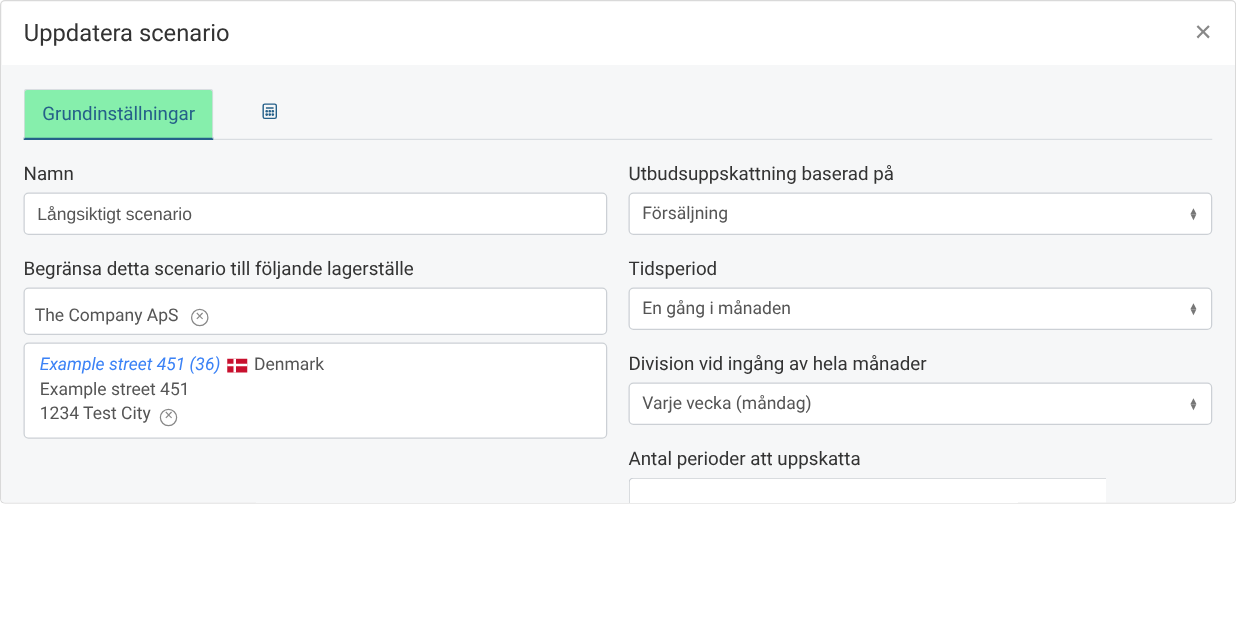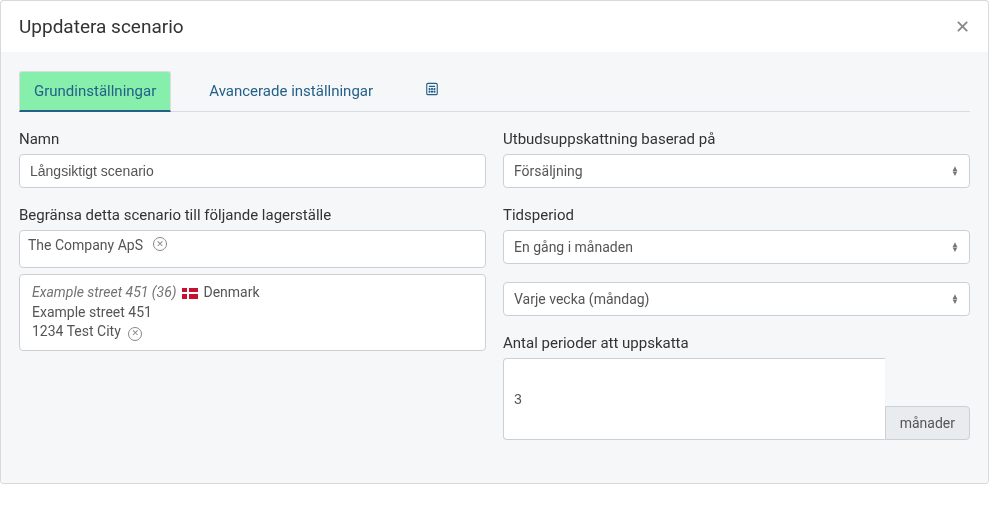--- a/index.html
+++ b/index.html
@@ -4,21 +4,21 @@
 <style>
   * { box-sizing: border-box; margin: 0; padding: 0; }
   body {
     font-family: -apple-system, BlinkMacSystemFont, "Segoe UI", Roboto, "Helvetica Neue", Arial, sans-serif;
     background: #fff;
     font-size: 14px;
     color: #333;
   }
   .modal {
     width: 989px;
-    height: 484px;
+    height: 403px;
     background: #fff;
     border: 1px solid rgba(0,0,0,0.15);
     border-radius: 4px;
     overflow: hidden;
     display: flex;
     flex-direction: column;
   }
   .modal-header {
     padding: 14px 18px 14px 18px;
     display: flex;
@@ -113,21 +113,21 @@
     display: flex;
     flex-direction: column;
     line-height: 5px;
     font-size: 8px;
   }
   .tagbox {
     padding: 6px 8px;
     display: flex;
     flex-wrap: wrap;
     gap: 6px;
-    align-items: flex-start;
+    align-items: flex-end;
     min-height: 38px;
   }
   .tag-text {
     color: #555;
     font-size: 14px;
   }
   .remove-chip {
     display: inline-flex;
     align-items: center;
     justify-content: center;
@@ -146,21 +146,21 @@
     border-radius: 4px;
     background: #fff;
     padding: 8px 12px;
     margin-top: 6px;
     font-size: 14px;
     color: #555;
     line-height: 1.4;
   }
   .addr-title {
     font-style: italic;
-    color: #737373;
+    color: #3b82f6;
     margin-top: 20px;
   }
   .flag {
     display: inline-block;
     width: 16px;
     height: 11px;
     vertical-align: middle;
     margin: 0 2px 0 2px;
     position: relative;
     background: #c8102e;
@@ -226,23 +226,20 @@
   <div class="modal-header">
     <div class="modal-title">Uppdatera scenario</div>
     <div class="close-btn">✕</div>
   </div>
 
   <div class="modal-body">
 
     <div class="tabs">
       <div class="tab active">
         <span>Grundinställningar</span>
-      </div>
-      <div class="tab">
-        <span>Avancerade inställningar</span>
       </div>
       <div class="tab">
         <span class="tab-icon">
           <svg width="14" height="14" viewBox="0 0 16 16" fill="none" stroke="currentColor" stroke-width="1.3">
             <rect x="2" y="1.5" width="12" height="13" rx="1.5"></rect>
             <line x1="4.5" y1="5" x2="11.5" y2="5"></line>
             <circle cx="5.2" cy="8" r="0.6" fill="currentColor"></circle>
             <circle cx="8" cy="8" r="0.6" fill="currentColor"></circle>
             <circle cx="10.8" cy="8" r="0.6" fill="currentColor"></circle>
             <circle cx="5.2" cy="11" r="0.6" fill="currentColor"></circle>
@@ -304,20 +301,21 @@
           <div class="select">
             <span>En gång i månaden</span>
             <span class="caret">
                 <span>▲</span>
                 <span>▼</span>
               </span>
           </div>
         </div>
 
         <div class="form-group">
+          <label class="label">Division vid ingång av hela månader</label>
           <div class="select">
             <span>Varje vecka (måndag)</span>
             <span class="caret">
                 <span>▲</span>
                 <span>▼</span>
               </span>
           </div>
         </div>
 
         <div class="form-group">

